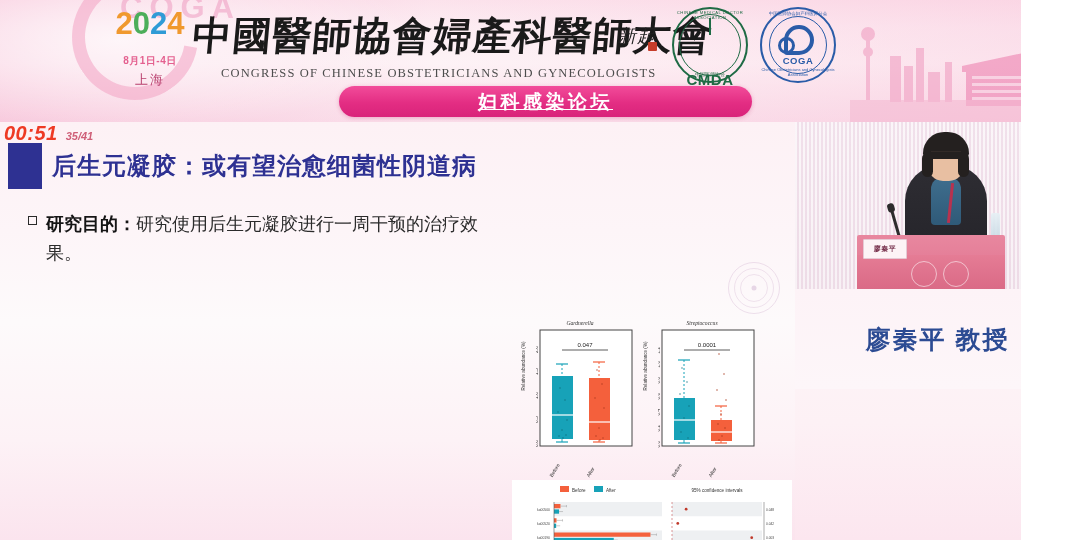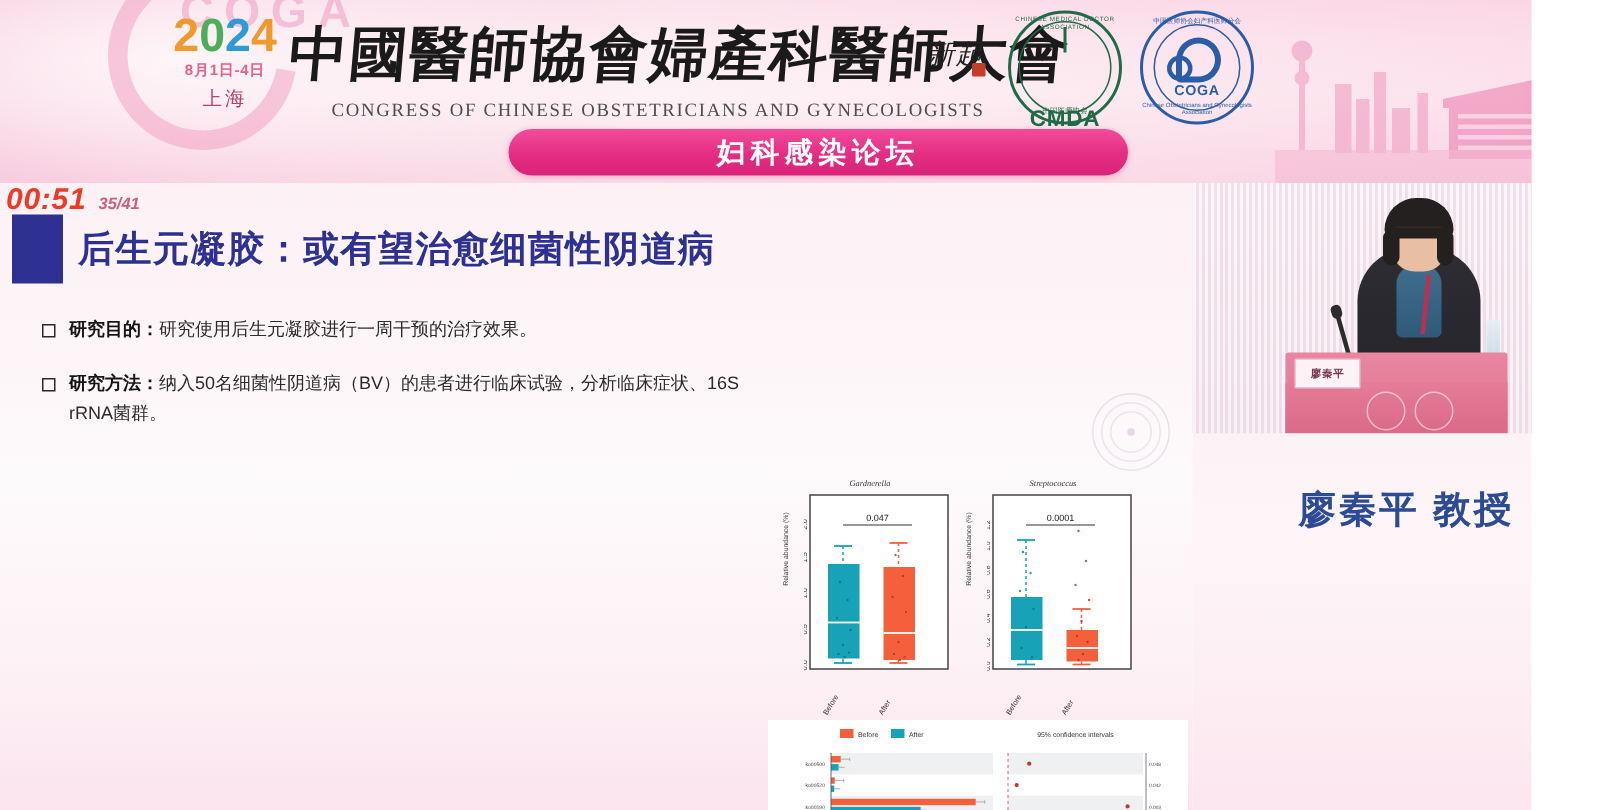--- a/index.html
+++ b/index.html
@@ -33,21 +33,21 @@
     font-size: 31px; font-weight: 700; letter-spacing: 7px;
     color: rgba(232,120,170,.38); font-family: "Liberation Sans", sans-serif;
   }
   .year-block { position: absolute; left: 104px; top: 8px; text-align: center; width: 92px; }
   .year-2024 { font-size: 31px; font-weight: 700; letter-spacing: 0px; line-height: 1; }
   .year-2024 i { font-style: normal; }
   .y-c1 { color: #f0992e; } .y-c2 { color: #4cae5a; }
   .y-c3 { color: #2f9bd6; } .y-c4 { color: #f0992e; }
   .year-dates {
     font-size: 10px; font-weight: 700; color: #e4608f; letter-spacing: .5px;
-    margin-top: 1px;
+    margin-top: 15px;
   }
   .year-city {
     font-size: 13px; color: #b9416f; margin-top: 3px;
     font-family: "Liberation Serif", serif; letter-spacing: 2px;
   }
   .cn-title {
     position: absolute; left: 193px; top: 9px; width: 470px; height: 48px;
     font-family: "Liberation Serif", serif;
     font-size: 39px; font-weight: 700; color: #1a1a1a;
     letter-spacing: 1px; white-space: nowrap;
@@ -116,20 +116,21 @@
   .forum-pill {
     position: absolute; left: 339px; top: 86px; width: 413px; height: 31px;
     background: linear-gradient(180deg,#f24c9a 0%,#e32d83 55%,#d9237a 100%);
     border-radius: 16px;
     display: flex; align-items: center; justify-content: center;
     box-shadow: 0 1px 4px rgba(200,40,110,.3);
   }
   .forum-pill span {
     color: #fff; font-size: 19px; font-weight: 700; letter-spacing: 3.5px;
     font-family: "Liberation Sans", sans-serif;
+    text-decoration: underline;
   }
 
   
   .slide {
     position: absolute; left: 0; top: 122px; width: 795px; height: 418px;
     background: linear-gradient(180deg,#fdf1f5 0%,#fdf5f8 26%,#fdfafb 48%,#fdf2f6 76%,#fbe4ee 100%);
     overflow: hidden;
   }
   .timer-row { position: absolute; left: 4px; top: 0px; display: flex; align-items: baseline; gap: 8px; }
   .timer {
@@ -157,21 +158,21 @@
   }
 
   
   .bullets { position: absolute; left: 28px; top: 88px; width: 480px; }
   .bullet { display: flex; margin-bottom: 17px; }
   .bullet .box {
     flex: 0 0 auto; width: 9px; height: 9px; border: 1.6px solid #2a2a2a;
     margin: 6px 9px 0 0;
   }
   .bullet p {
-    font-size: 12px; line-height: 1.62; color: #2b2b2b;
+    font-size: 18px; line-height: 1.62; color: #2b2b2b;
     font-family: "Liberation Sans", sans-serif;
   }
   .bullet p b { font-weight: 700; color: #151515; }
 
   
   .boxfig { position: absolute; left: 520px; top: 196px; width: 260px; height: 160px; }
   .bp { position: absolute; top: 0; width: 120px; height: 160px; }
   .bp .bp-title {
     position: absolute; left: 0; right: 0; top: 2px; text-align: center;
     font-size: 5.6px; color: #333; font-family: "Liberation Serif", serif; font-style: italic;
@@ -381,24 +382,20 @@
     <div class="seal-logo">
       <div class="ring2"></div>
       <div class="ring3"></div>
       <div class="dot"></div>
     </div>
 
     <div class="bullets" id="bullets">
         <div class="bullet">
           <span class="box"></span>
           <p><b>研究目的：</b><span>研究使用后生元凝胶进行一周干预的治疗效果。</span></p>
-        </div>
-        <div class="bullet">
-          <span class="box"></span>
-          <p><b>研究方法：</b><span>纳入50名细菌性阴道病（BV）的患者进行临床试验，分析临床症状、16S rRNA菌群。</span></p>
         </div>
       </div>
 
     <div class="boxfig">
 
       <div class="bp" style="left:0px;">
         <div class="bp-title">Gardnerella</div>
         <div class="ylab">Relative abundance (%)</div>
         <svg width="100" height="128" viewBox="0 0 100 128">
           <rect x="4" y="2" width="92" height="116" fill="#fff" stroke="#444" stroke-width="1"></rect>

